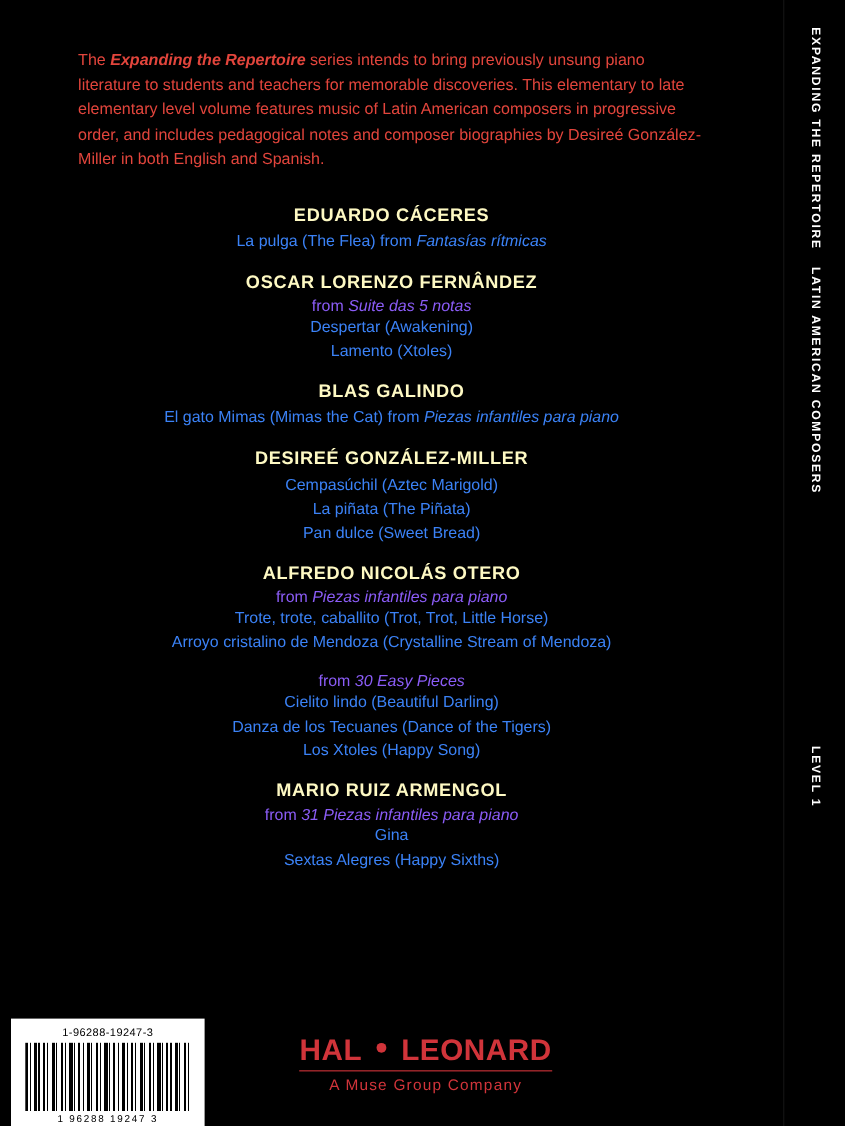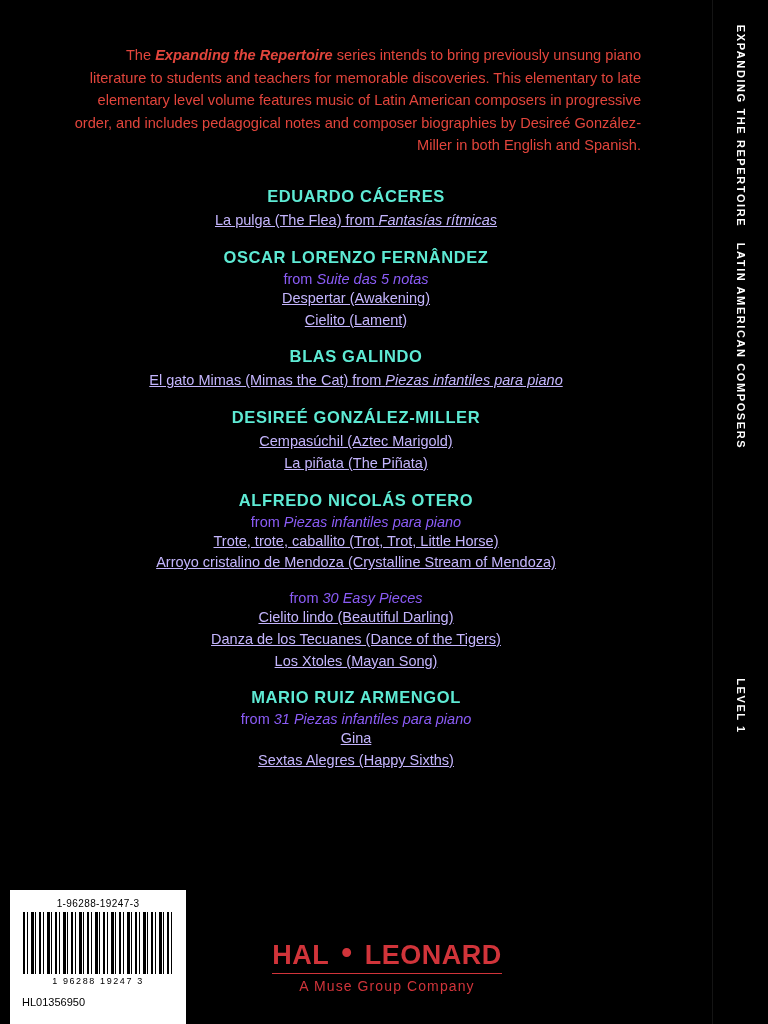--- a/index.html
+++ b/index.html
@@ -49,61 +49,60 @@
     top: 0;
     width: 712px;
     height: 1024px;
     padding: 44px 58px 0 58px;
   }
 
   .blurb {
     color: #e2453c;
     font-size: 14.6px;
     line-height: 1.55;
-    text-align: right;
+    text-align: left;
     margin: 0 auto;
     width: 570px;
   }
   .blurb i { font-style: italic; font-weight: bold; }
 
   .toc {
     margin-top: 30px;
     text-align: center;
   }
 
   .composer-block { margin-bottom: 16px; }
 
   .composer-name {
-    color: #5eead4;
+    color: #fef9c3;
     font-size: 16.5px;
     font-weight: bold;
     letter-spacing: 0.6px;
     margin-bottom: 4px;
   }
   .from-line {
     color: #8b5cf6;
     font-size: 14.5px;
     margin-bottom: 1px;
   }
   .from-line i { font-style: italic; }
   .piece {
-    color: #c4b5fd;
+    color: #3b82f6;
     font-size: 14.5px;
     line-height: 1.5;
-    text-decoration: underline;
   }
   .piece i { font-style: italic; }
 
   
   .barcode-box {
     position: absolute;
     left: 10px;
     bottom: 0;
     width: 176px;
-    height: 134px;
+    height: 98px;
     background: #ffffff;
     padding: 8px 10px 6px 10px;
   }
   .barcode-num {
     color: #000000;
     font-size: 10px;
     text-align: center;
     letter-spacing: 0.4px;
     margin-bottom: 3px;
   }
@@ -180,42 +179,43 @@
 
   <div class="toc">
       <div class="composer-block">
         <div class="composer-name">EDUARDO CÁCERES</div>
         <div class="piece"><span>La pulga (The Flea) from </span><i>Fantasías rítmicas</i></div>
       </div>
       <div class="composer-block">
         <div class="composer-name">OSCAR LORENZO FERNÂNDEZ</div>
         <div class="from-line"><span>from </span><i>Suite das 5 notas</i></div>
         <div class="piece"><span>Despertar (Awakening)</span></div>
-        <div class="piece"><span>Cielito (Lament)</span></div>
+        <div class="piece"><span>Lamento (Xtoles)</span></div>
       </div>
       <div class="composer-block">
         <div class="composer-name">BLAS GALINDO</div>
         <div class="piece"><span>El gato Mimas (Mimas the Cat) from </span><i>Piezas infantiles para piano</i></div>
       </div>
       <div class="composer-block">
         <div class="composer-name">DESIREÉ GONZÁLEZ-MILLER</div>
         <div class="piece"><span>Cempasúchil (Aztec Marigold)</span></div>
         <div class="piece"><span>La piñata (The Piñata)</span></div>
+        <div class="piece"><span>Pan dulce (Sweet Bread)</span></div>
       </div>
       <div class="composer-block">
         <div class="composer-name">ALFREDO NICOLÁS OTERO</div>
         <div class="from-line"><span>from </span><i>Piezas infantiles para piano</i></div>
         <div class="piece"><span>Trote, trote, caballito (Trot, Trot, Little Horse)</span></div>
         <div class="piece"><span>Arroyo cristalino de Mendoza (Crystalline Stream of Mendoza)</span></div>
       </div>
       <div class="composer-block">
         <div class="from-line"><span>from </span><i>30 Easy Pieces</i></div>
         <div class="piece"><span>Cielito lindo (Beautiful Darling)</span></div>
         <div class="piece"><span>Danza de los Tecuanes (Dance of the Tigers)</span></div>
-        <div class="piece"><span>Los Xtoles (Mayan Song)</span></div>
+        <div class="piece"><span>Los Xtoles (Happy Song)</span></div>
       </div>
       <div class="composer-block">
         <div class="composer-name">MARIO RUIZ ARMENGOL</div>
         <div class="from-line"><span>from </span><i>31 Piezas infantiles para piano</i></div>
         <div class="piece"><span>Gina</span></div>
         <div class="piece"><span>Sextas Alegres (Happy Sixths)</span></div>
       </div>
     </div>
 
 </div>

